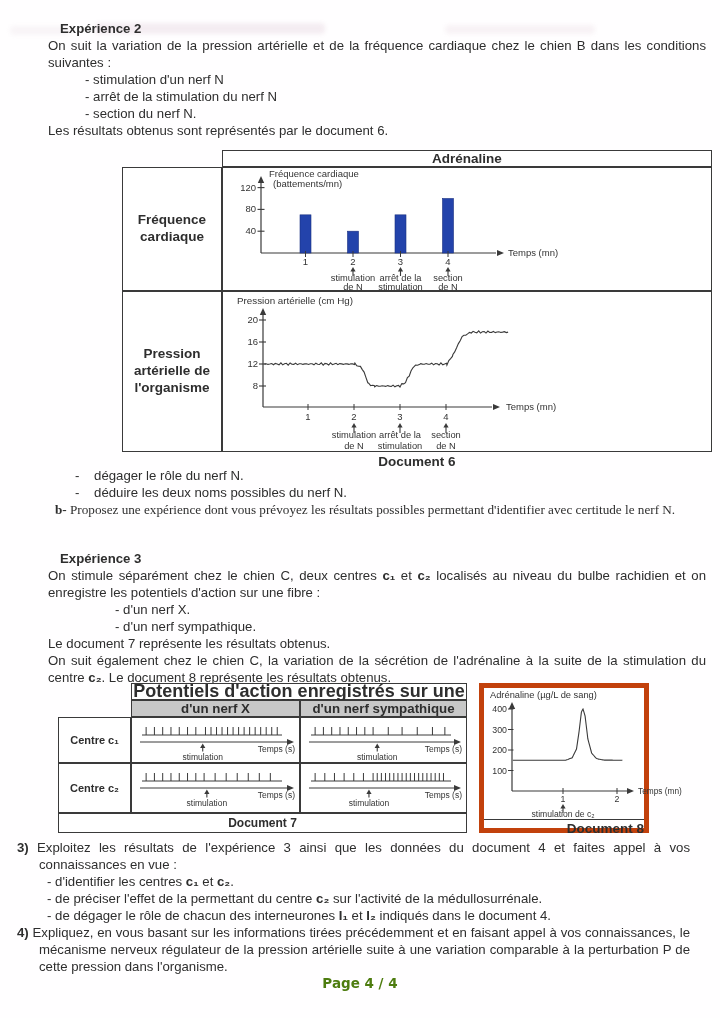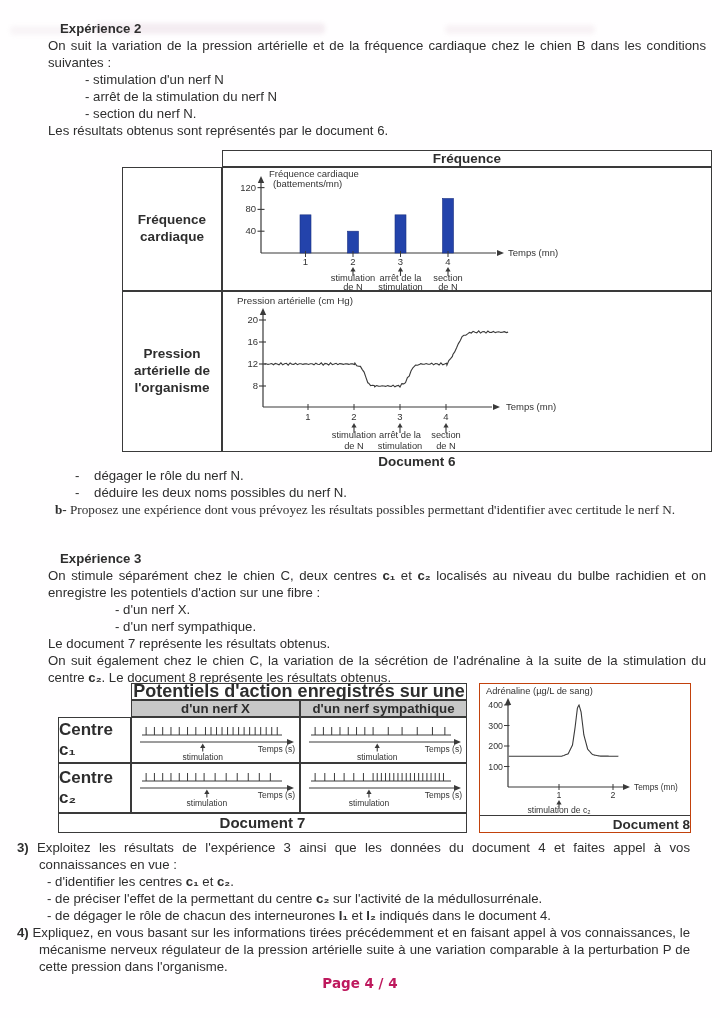--- a/index.html
+++ b/index.html
@@ -31,35 +31,35 @@
   .d6label{display:flex;align-items:center;justify-content:center;text-align:center;
            font-weight:bold;font-size:13.5px;line-height:1.25;padding:0 4px;}
   .chartcell{position:relative;overflow:hidden;}
   .doc-caption{font-weight:bold;text-align:center;font-size:13.5px;margin-top:2px;}
 
   
   .doc7{position:absolute;left:58px;top:683px;width:409px;}
   .d7grid{display:grid;grid-template-columns:73px 169px 167px;grid-template-rows:17px 17px 46px 50px 20px;}
   .d7header{grid-column:2 / span 2;grid-row:1;font-weight:bold;text-align:center;font-size:18px;line-height:15px;}
   .d7sub{font-weight:bold;text-align:center;font-size:13.3px;line-height:15px;background:#c8c8c8;}
-  .d7label{display:flex;align-items:center;justify-content:center;font-weight:bold;font-size:17px;}
-  .d7caption{grid-column:1 / span 3;font-weight:bold;text-align:center;font-size:15px;line-height:18px;}
-
-  
-  .doc8{position:absolute;left:479px;top:683px;width:212px;height:150px;box-sizing:border-box;
-        border:1px solid #c2410c;background:#fff;}
+  .d7label{display:flex;align-items:center;justify-content:center;font-weight:bold;font-size:11px;}
+  .d7caption{grid-column:1 / span 3;font-weight:bold;text-align:center;font-size:12px;line-height:18px;}
+
+  
+  .doc8{position:absolute;left:479px;top:683px;width:170px;height:150px;box-sizing:border-box;
+        border:5px solid #c2410c;background:#fff;}
   .d8chart{height:131px;position:relative;}
   .d8caption{height:17px;border-top:1px solid #3a3a3a;font-weight:bold;text-align:right;
              font-size:13.5px;line-height:17px;}
 
   svg{display:block;}
   svg text{font-family:"Liberation Sans",sans-serif;fill:#333;}
 
   .footer{position:absolute;left:0;right:0;top:975px;text-align:center;font-weight:bold;
-          font-size:13.5px;color:#be185d;font-family:"DejaVu Sans",sans-serif;}
+          font-size:13.5px;color:#4d7c0f;font-family:"DejaVu Sans",sans-serif;}
 </style>
 </head>
 <body>
 
 <div class="page">
 
   <div class="artifact" style="left:95px;top:23px;width:230px;height:11px;background:#ecdfe7;opacity:.55;"></div>
   <div class="artifact" style="left:445px;top:25px;width:150px;height:9px;background:#efe4ea;opacity:.45;"></div>
   <div class="artifact" style="left:10px;top:26px;width:60px;height:9px;background:#efe7ec;opacity:.4;"></div>
 
@@ -68,21 +68,21 @@
     <div class="just">On suit la variation de la pression artérielle et de la fréquence cardiaque chez le chien B dans les conditions suivantes :</div>
     <div class="exp-bullets-2">- stimulation d'un nerf N</div>
     <div class="exp-bullets-2">- arrêt de la stimulation du nerf N</div>
     <div class="exp-bullets-2">- section du nerf N.</div>
     <div>Les résultats obtenus sont représentés par le document 6.</div>
   </div>
 
   <div class="doc6">
     <div class="d6grid">
       <div class="empty" style="grid-column:1;grid-row:1;"></div>
-      <div class="cell d6header">Fréquence</div>
+      <div class="cell d6header">Adrénaline</div>
       <div class="cell d6label" style="grid-column:1;grid-row:2;">Fréquence cardiaque</div>
       <div class="cell chartcell" style="grid-column:2;grid-row:2;">
         <svg class="freq-svg" width="488" height="122" viewBox="0 0 488 122">
             <line x1="38" y1="85" x2="38" y2="10" stroke="#3a3a3a" stroke-width="1.2"></line>
             <path d="M34.8 15 L38 8 L41.2 15 Z" fill="#3a3a3a"></path>
             <line x1="38" y1="85" x2="273" y2="85" stroke="#3a3a3a" stroke-width="1.2"></line>
             <path d="M274 82 L281 85 L274 88 Z" fill="#3a3a3a"></path>
             <text x="285" y="88" font-size="9.5" text-anchor="start" font-weight="normal">Temps (mn)</text>
             <text x="46" y="9" font-size="9.5" text-anchor="start" font-weight="normal">Fréquence cardiaque</text>
             <text x="50" y="19" font-size="9.5" text-anchor="start" font-weight="normal">(battements/mn)</text>

